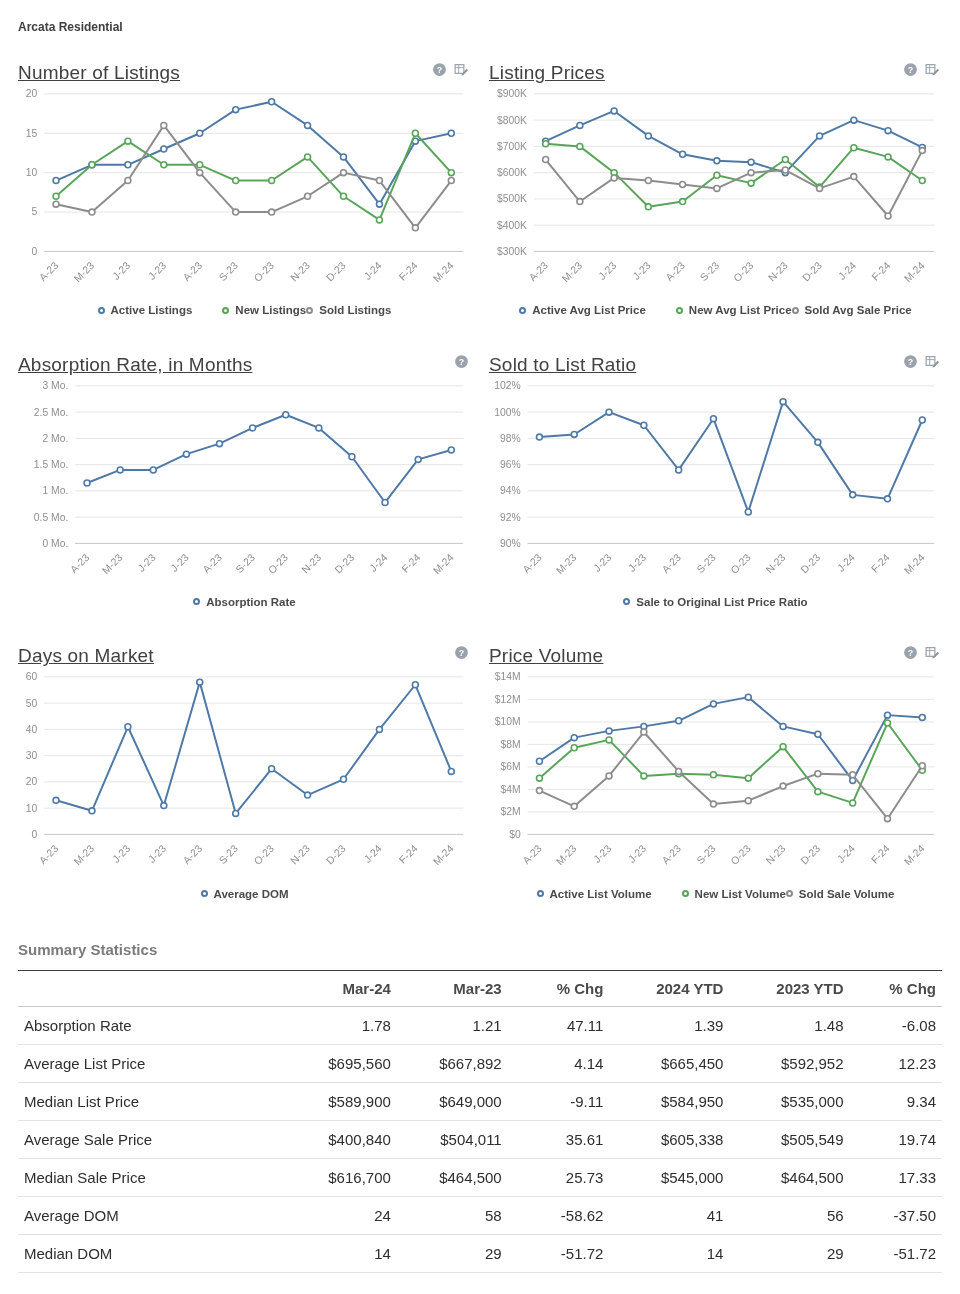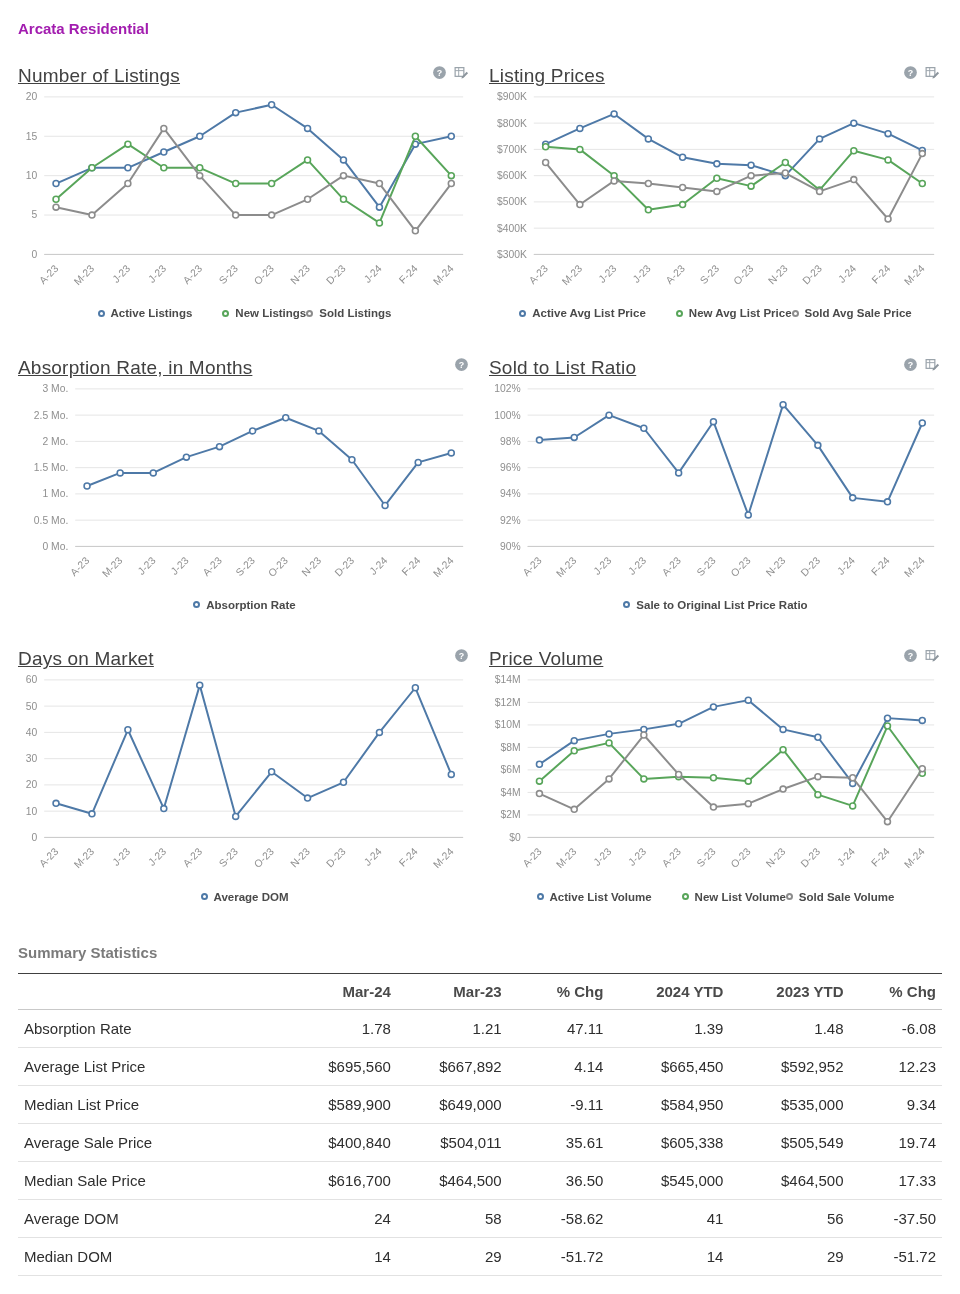--- a/index.html
+++ b/index.html
@@ -1,20 +1,20 @@
 <!DOCTYPE html>
 <html><head>
 <meta charset="utf-8">
 <style>
   * { box-sizing: border-box; }
   html,body { margin:0; padding:0; background:#ffffff; }
   body { font-family:"Liberation Sans", sans-serif; color:#333; width:960px; }
   .page { width:960px; padding:14px 18px 30px; }
 
-  .page-title { font-size:15px; font-weight:bold; color:#a21caf; margin:6px 0 20px 0; }
+  .page-title { font-size:12px; font-weight:bold; color:#404040; margin:6px 0 20px 0; }
 
   .charts-grid { display:grid; grid-template-columns:1fr 1fr; column-gap:18px; row-gap:28px; }
   .chart-card { position:relative; }
   .chart-title { font-size:19px; color:#414141; padding:8px 0 2px; letter-spacing:.2px;text-decoration:underline; }
   .chart-icons { position:absolute; top:8px; right:2px; display:flex; gap:7px; }
   .chart-icon { width:15px; height:15px; display:inline-block; cursor:pointer; }
   .chart-icon svg { width:100%; height:100%; display:block; }
 
   .plot { width:100%; }
   .plot svg { width:100%; display:block; }
@@ -625,21 +625,21 @@
             <td>$504,011</td>
             <td>35.61</td>
             <td>$605,338</td>
             <td>$505,549</td>
             <td>19.74</td>
           </tr>
           <tr>
             <td>Median Sale Price</td>
             <td>$616,700</td>
             <td>$464,500</td>
-            <td>36.50</td>
+            <td>25.73</td>
             <td>$545,000</td>
             <td>$464,500</td>
             <td>17.33</td>
           </tr>
           <tr>
             <td>Average DOM</td>
             <td>24</td>
             <td>58</td>
             <td>-58.62</td>
             <td>41</td>

